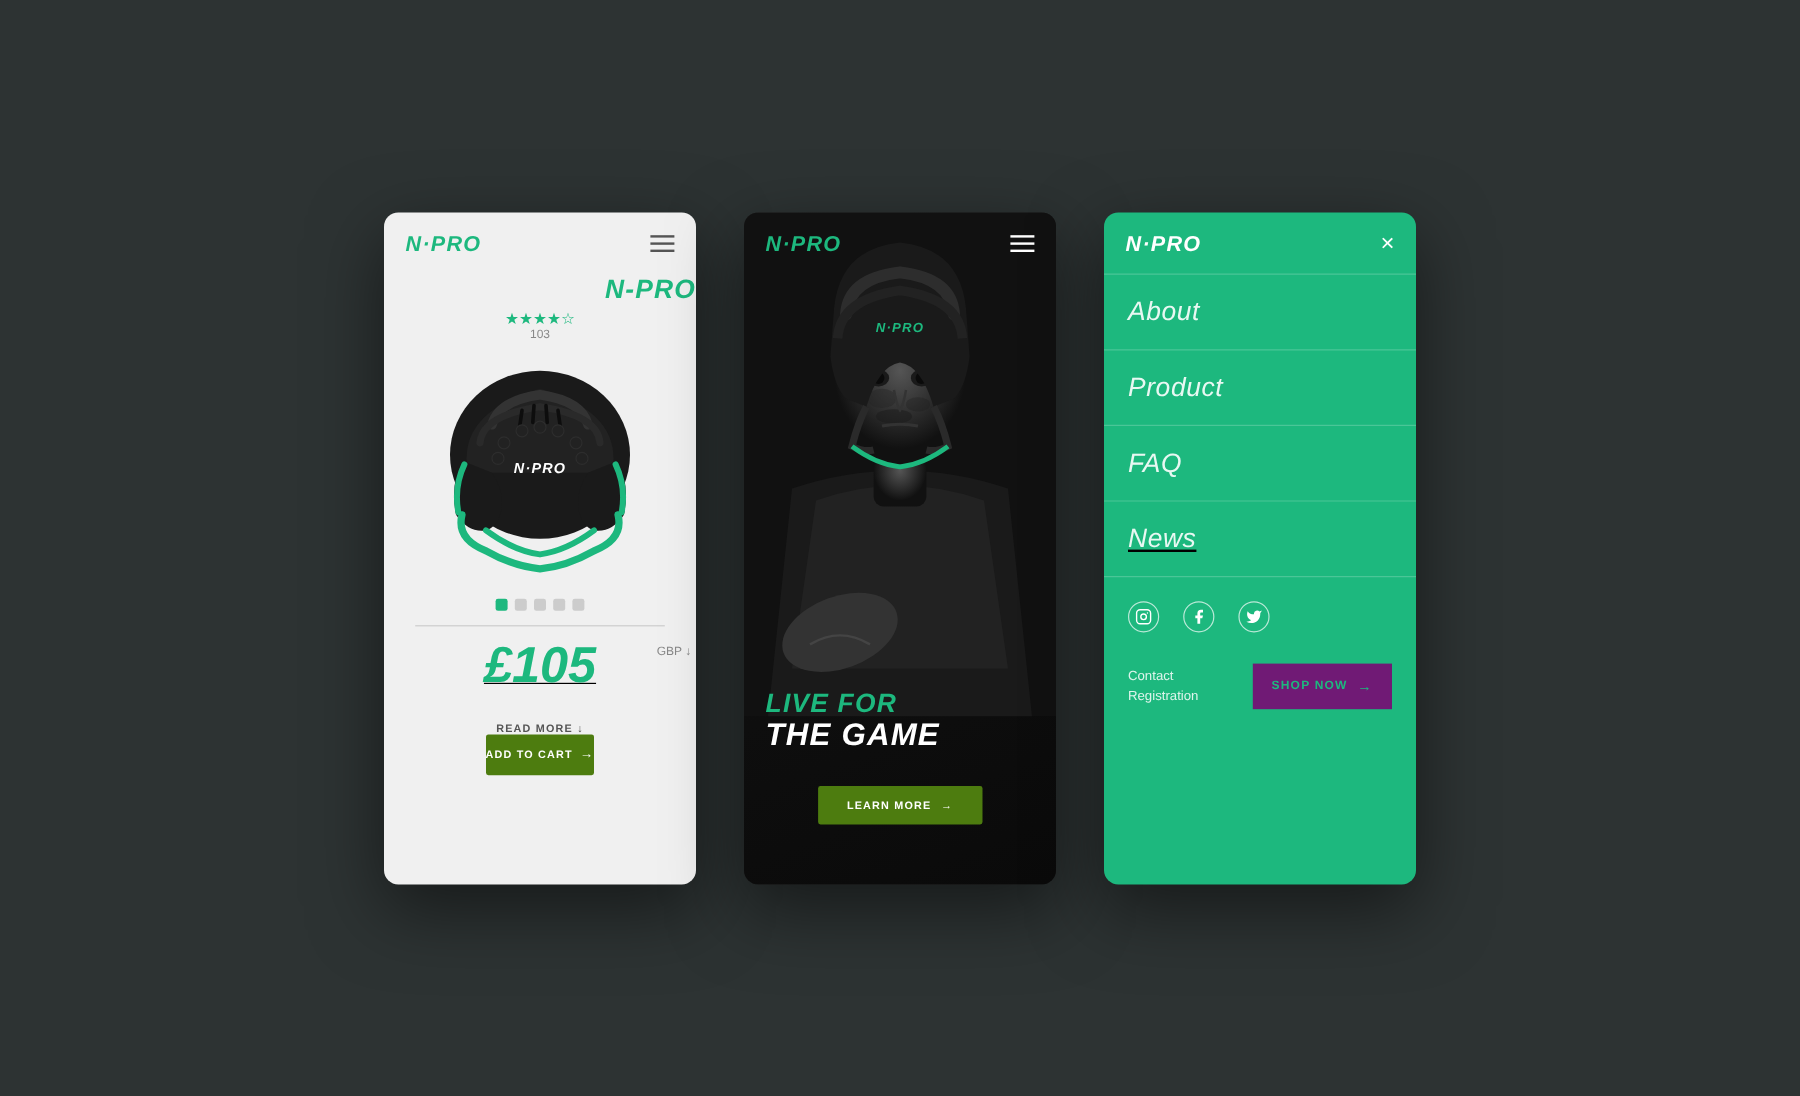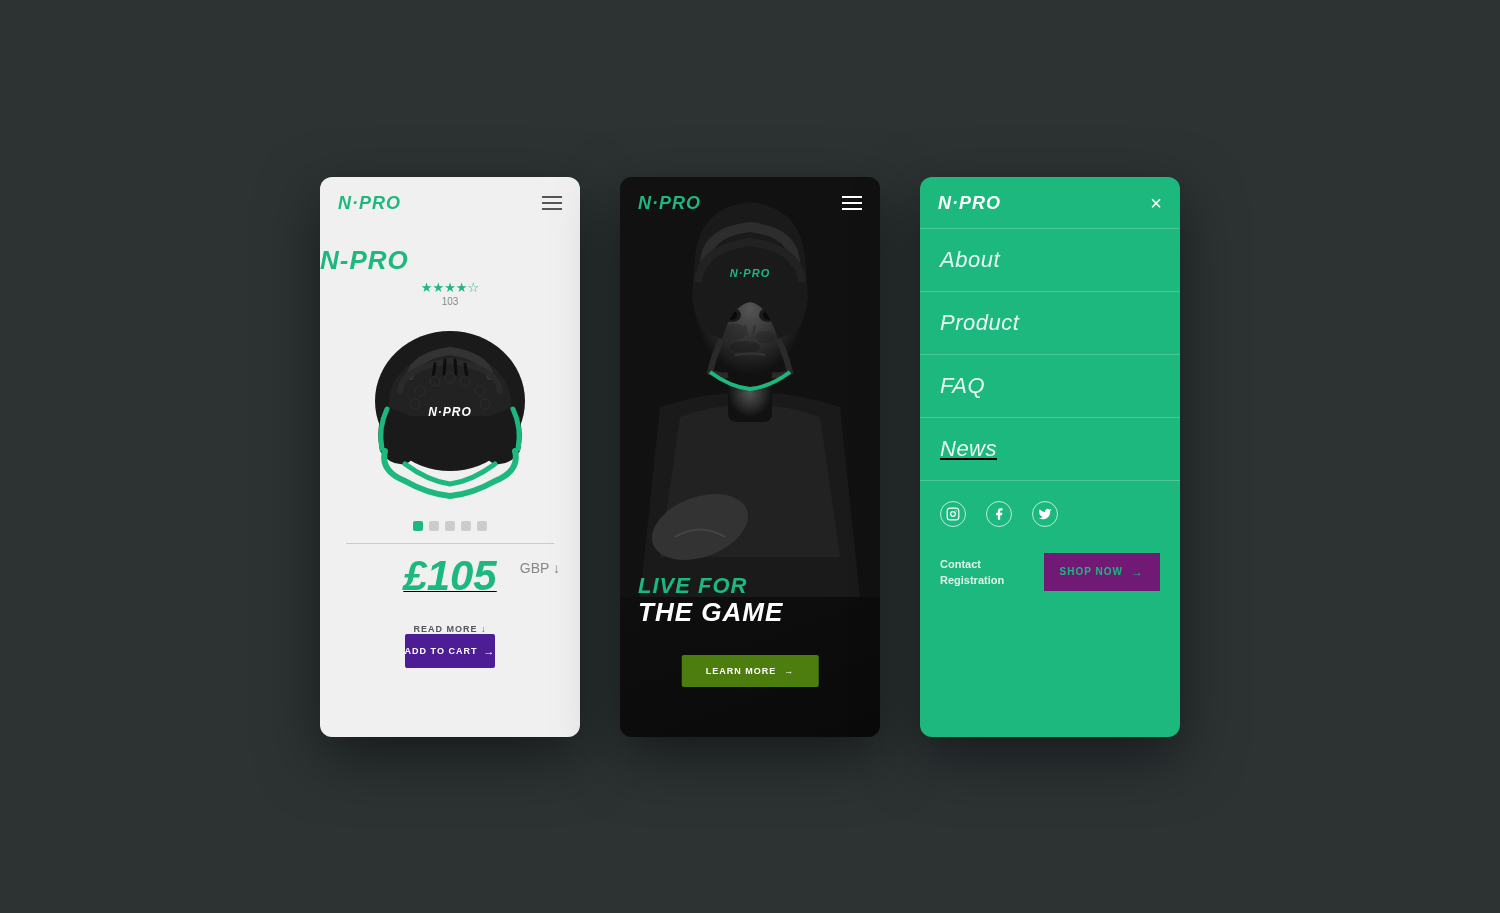--- a/index.html
+++ b/index.html
@@ -54,27 +54,27 @@
     }
 
     .hamburger-icon span {
       display: block;
       width: 20px;
       height: 2px;
       background: #555;
     }
 
     .phone1-product-title {
-      text-align: left;
-      font-size: 26px;
+      text-align: right;
+      font-size: 22px;
       font-weight: 900;
       color: #1db87e;
       font-style: italic;
       letter-spacing: 1px;
-      margin-top: 21px;
+      margin-top: 4px;
     }
 
     .phone1-stars {
       text-align: center;
       margin-top: 4px;
       font-size: 13px;
       color: #1db87e;
     }
 
     .phone1-review-count {
@@ -133,23 +133,23 @@
 
     .phone1-price {
       font-size: 42px;
       font-weight: 900;
       color: #1db87e;
       font-style: italic;
     }
 
     .phone1-currency {
       position: absolute;
-      right: 20px;
+      right: 4px;
       top: 8px;
-      font-size: 14px;
+      font-size: 10px;
       color: #888;
     }
 
     .phone1-footer {
       display: flex;
       justify-content: space-between;
       align-items: center;
       padding: 16px 16px 12px;
       margin-top: 8px;
       flex-direction: column;
@@ -164,21 +164,21 @@
       cursor: pointer;
       background: none;
       border: none;
     }
 
     .read-more-btn::after {
       content: ' ↓';
     }
 
     .add-to-cart-btn {
-      background: #4c1d95;
+      background: #4d7c0f;
       color: #fff;
       border: none;
       padding: 11px 0;
       font-size: 9px;
       font-weight: 700;
       letter-spacing: 1px;
       text-transform: uppercase;
       cursor: pointer;
       border-radius: 2px;
       display: flex;
@@ -367,21 +367,20 @@
       display: flex;
       justify-content: space-between;
       align-items: center;
       padding: 10px 20px 16px;
     }
 
     .phone3-links {
       display: flex;
       flex-direction: column;
       gap: 4px;
-      font-weight: bold;
     }
 
     .phone3-link {
       font-size: 11px;
       color: rgba(255,255,255,0.85);
       cursor: pointer;
       text-decoration: none;
     }
 
     .shop-now-btn {

